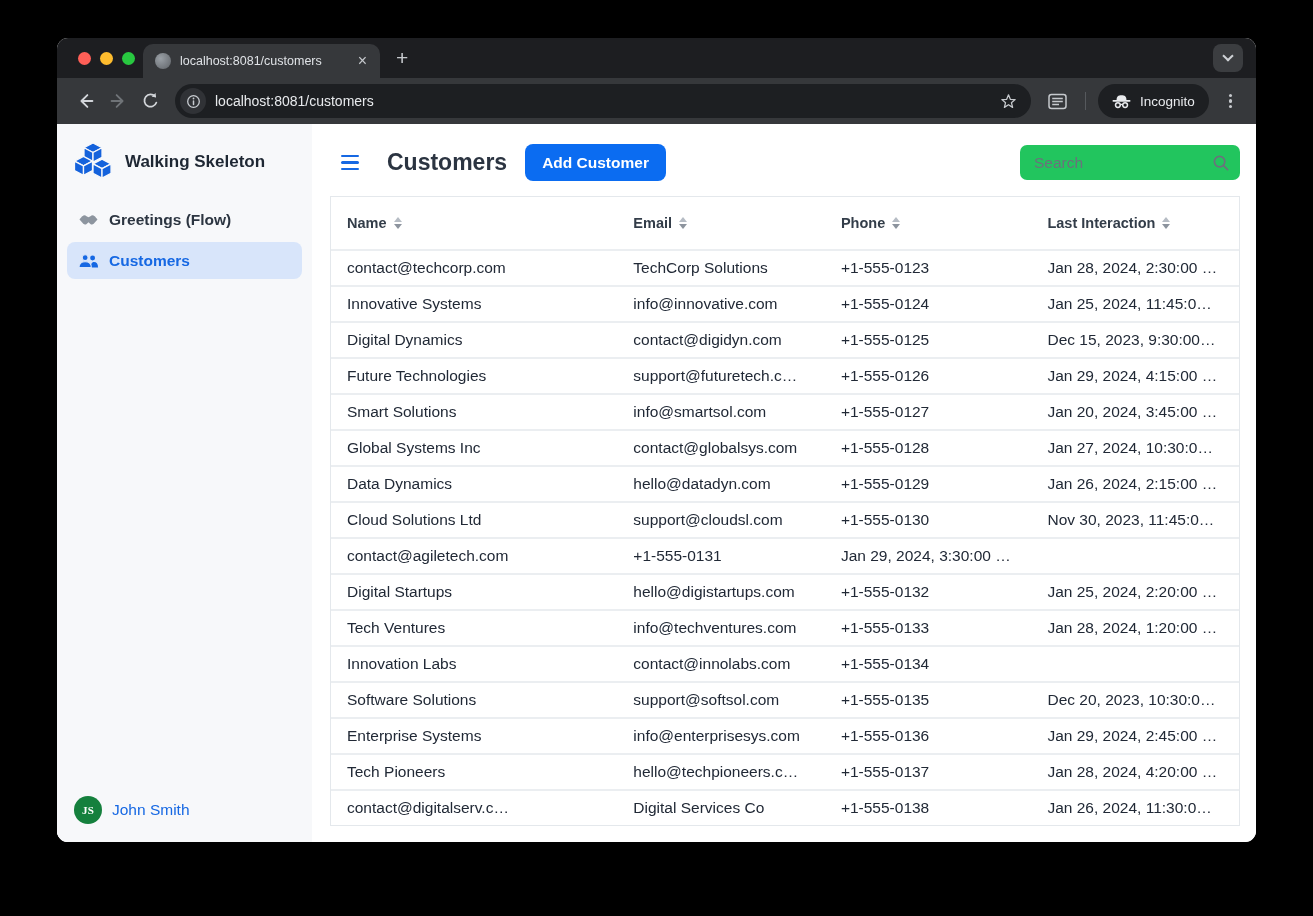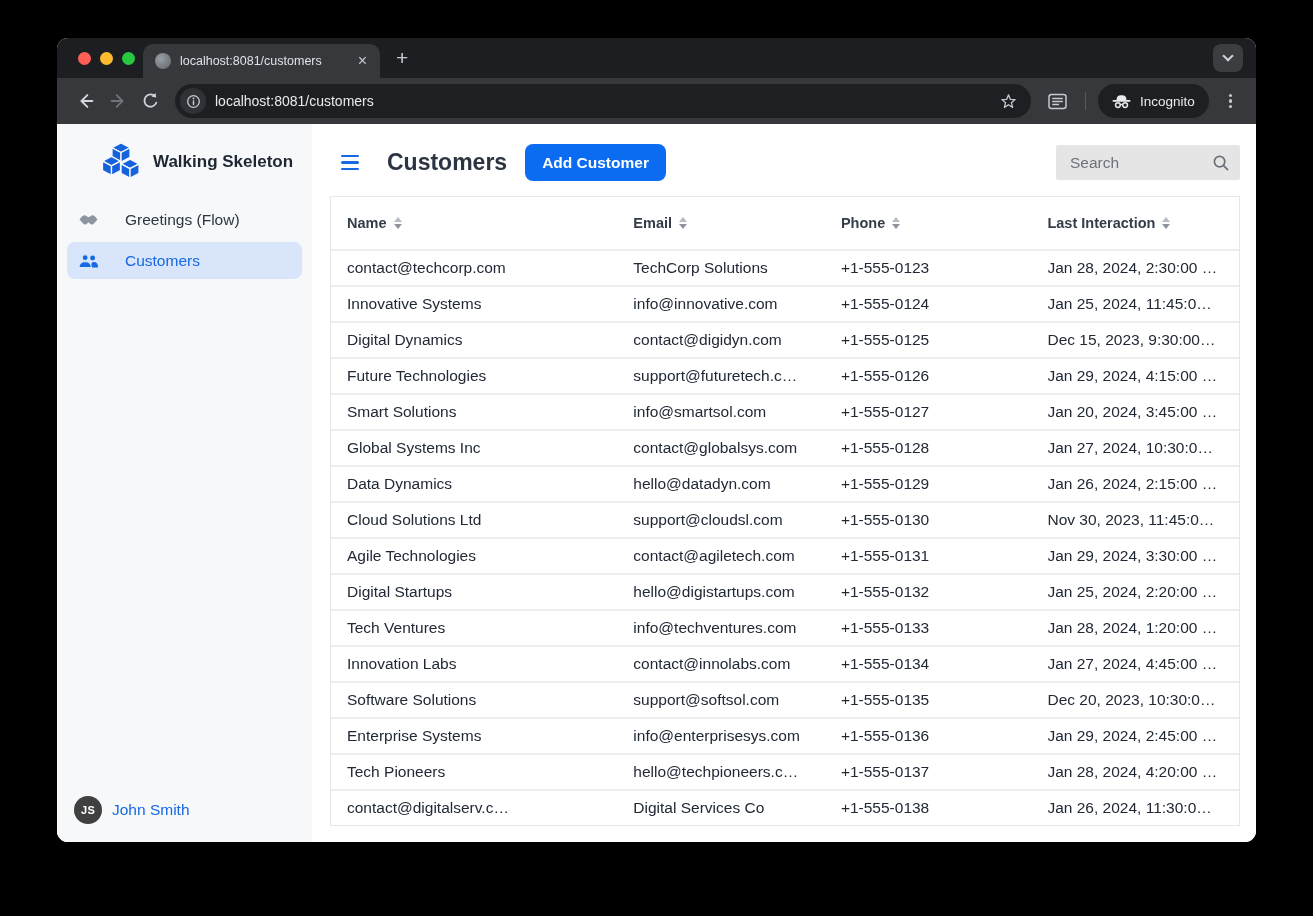--- a/index.html
+++ b/index.html
@@ -45,40 +45,40 @@
   .separator { width:1px; height:18px; background:#56595d; margin:0 12px; flex:none; }
   .incog { height:34px; border-radius:17px; background:#1d1f22; display:flex; align-items:center;
     gap:9px; padding:16px 14px; color:#e8eaed; font-size:13.5px; font-weight:500; flex:none; }
   .kebab { display:flex; flex-direction:column; gap:2.5px; margin-left:14px; padding:6px; }
   .kebab i { width:3.2px; height:3.2px; border-radius:50%; background:#c6c9cd; }
 
   
   .app { flex:1; display:flex; background:#fff; min-height:0; }
 
   .sidebar { width:255px; background:#f7f8fa; display:flex; flex-direction:column; flex:none; }
-  .brand { display:flex; align-items:center; gap:13px; padding:19px 17px 16px;margin-left:28px; }
+  .brand { display:flex; align-items:center; gap:13px; padding:19px 17px 16px; }
   .brand-name { font-size:17px; font-weight:700; color:#1e2733; }
   .nav { display:flex; flex-direction:column; gap:4px; padding:4px 10px; }
-  .nav-item { height:37px; border-radius:8px; display:flex; align-items:center; gap:26px;
-    padding:0 11px; font-size:15.5px; font-weight:400; color:#2c3541; cursor:pointer; }
+  .nav-item { height:37px; border-radius:8px; display:flex; align-items:center; gap:10px;
+    padding:0 11px; font-size:15.5px; font-weight:700; color:#2c3541; cursor:pointer; }
   .nav-item.active { background:#d8e5fa; color:#1668e3; }
   .sidebar-spacer { flex:1; }
   .user { display:flex; align-items:center; gap:10px; padding:15px 17px 18px; }
-  .avatar { width:28px; height:28px; border-radius:50%; background:#404040; color:#fff;
-    font-size:11px; font-weight:700; display:flex; align-items:center; justify-content:center; letter-spacing:.3px; flex:none; }
+  .avatar { width:28px; height:28px; border-radius:50%; background:#15803d; color:#fff;
+    font-size:11px; font-weight:700; display:flex; align-items:center; justify-content:center; letter-spacing:.3px; flex:none;font-family:Liberation Serif, serif; }
   .user-name { color:#1668e3; font-size:15.5px; font-weight:500; }
 
   .main { flex:1; display:flex; flex-direction:column; padding:20px 16px 16px 18px; min-width:0; }
   .page-header { display:flex; align-items:center; flex:none; height:37px; margin-bottom:15px; }
   .hamburger { display:flex; flex-direction:column; justify-content:center; gap:4px; padding:8px 9px 8px 11px; cursor:pointer; }
   .hamburger i { width:18px; height:2.5px; border-radius:2px; background:#1668e3; display:block; }
   .page-title { font-size:23px; font-weight:600; color:#2b3441; margin-left:19px; }
   .add-btn { margin-left:18px; height:37px; padding:8px 17px; background:#0b6cf1; border:none;
     border-radius:8px; color:#fff; font-size:15.5px; font-weight:600; font-family:inherit; cursor:pointer; }
-  .search { margin-left:auto; width:184px; height:35px; background:#e5e5e5; border-radius:2px;
+  .search { margin-left:auto; width:220px; height:35px; background:#22c55e; border-radius:7px;
     display:flex; align-items:center; padding:0 10px 0 12px; gap:8px; }
   .search input { border:none; background:transparent; outline:none; flex:1; min-width:0;
     font-size:15.5px; color:#2c3541; font-family:inherit; }
   .search input::placeholder { color:#6b727c; opacity:1; }
 
   
   .grid { flex:1; border:1px solid #e4e8ec; display:flex; flex-direction:column; min-height:0; overflow:hidden; background:#fff;justify-content:flex-end; }
   .grid-header, .row { display:grid; grid-template-columns:287fr 208fr 207fr 208fr; }
   .grid-header { height:52px; flex:none; }
   .th { display:flex; align-items:center; gap:7px; padding:0 16px; font-size:14.5px; font-weight:700; color:#333d49; overflow:hidden; }
@@ -386,23 +386,20 @@
     <div class="td">
                 <span>+1-555-0130</span>
               </div>
     <div class="td">
                 <span>Nov 30, 2023, 11:45:0…</span>
               </div>
   </div>
 
   <div class="row">
     <div class="td">
-                <span>Agile Technologies</span>
-              </div>
-    <div class="td">
                 <span>contact@agiletech.com</span>
               </div>
     <div class="td">
                 <span>+1-555-0131</span>
               </div>
     <div class="td">
                 <span>Jan 29, 2024, 3:30:00 …</span>
               </div>
   </div>
 
@@ -438,23 +435,20 @@
 
   <div class="row">
     <div class="td">
                 <span>Innovation Labs</span>
               </div>
     <div class="td">
                 <span>contact@innolabs.com</span>
               </div>
     <div class="td">
                 <span>+1-555-0134</span>
-              </div>
-    <div class="td">
-                <span>Jan 27, 2024, 4:45:00 …</span>
               </div>
   </div>
 
   <div class="row">
     <div class="td">
                 <span>Software Solutions</span>
               </div>
     <div class="td">
                 <span>support@softsol.com</span>
               </div>

